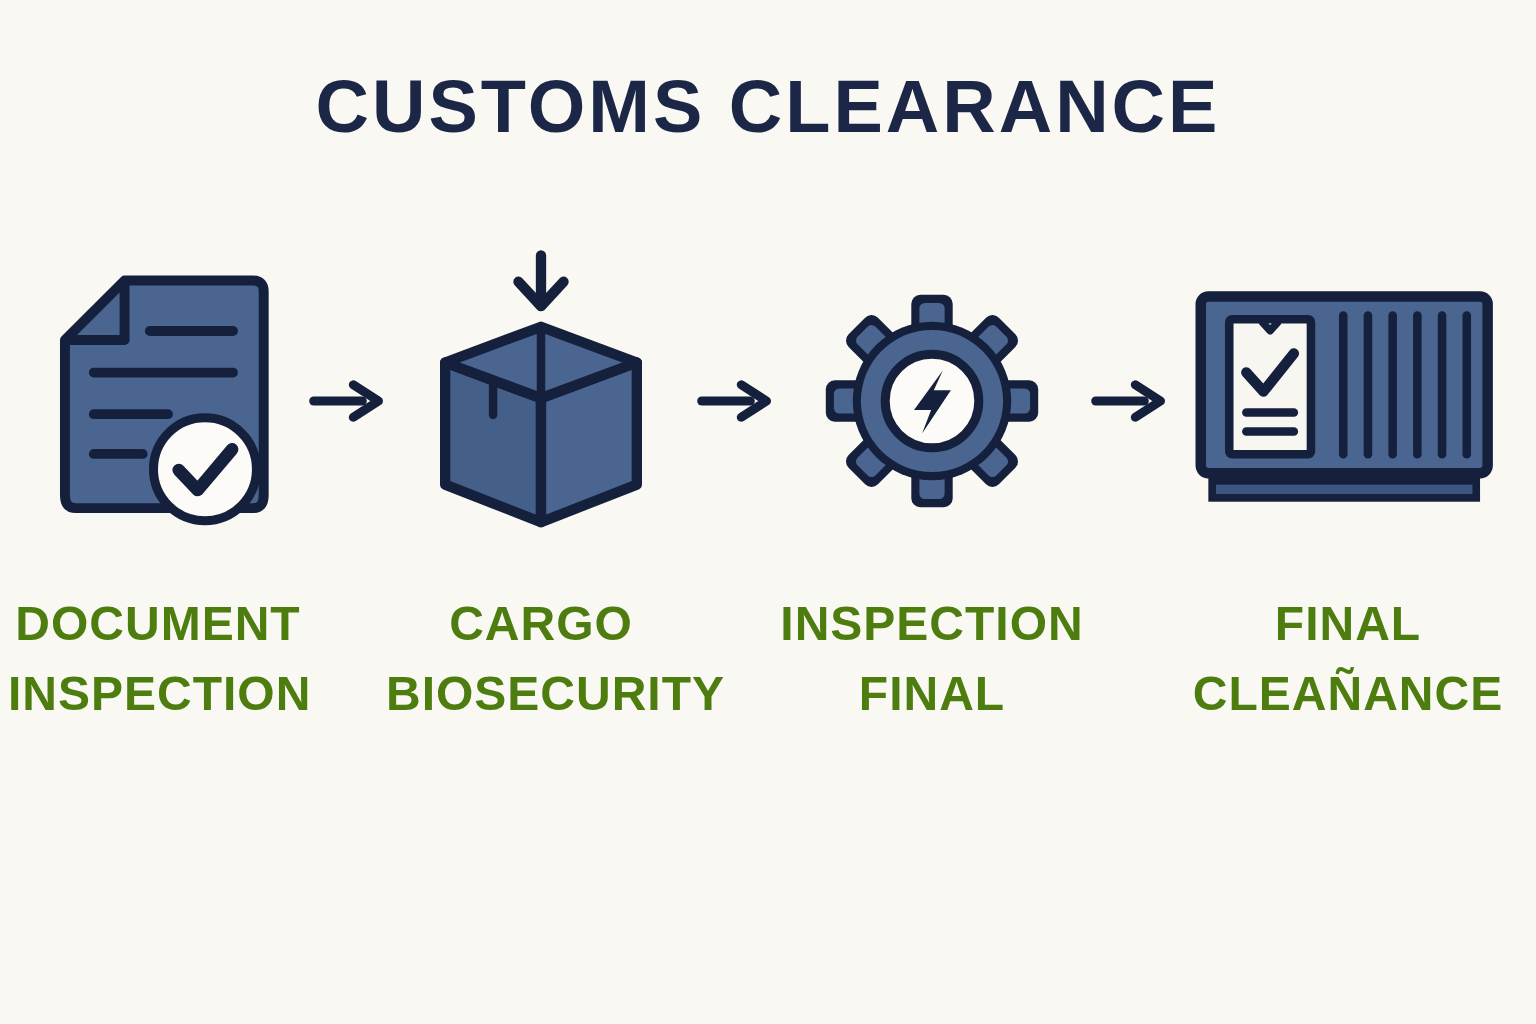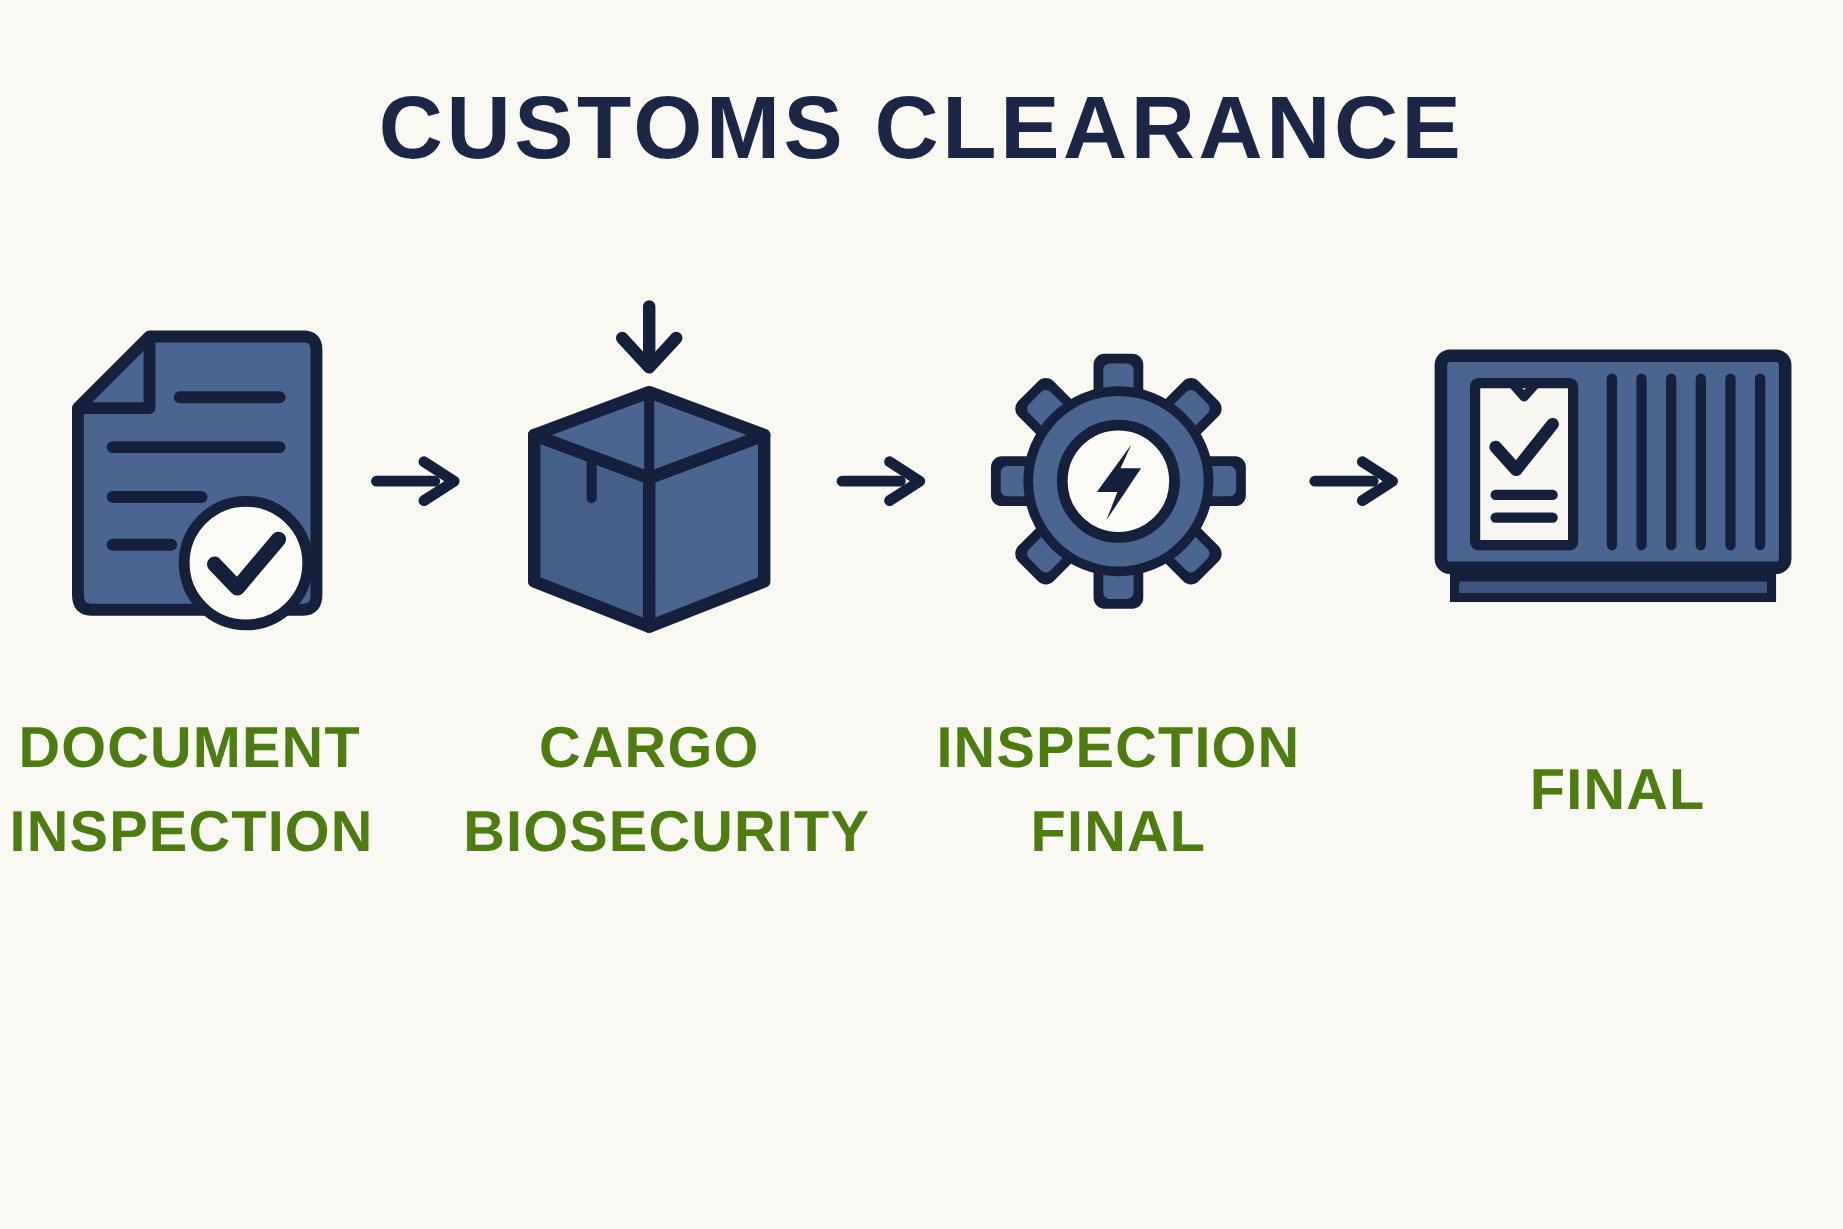--- a/index.html
+++ b/index.html
@@ -178,17 +178,18 @@
     <div class="label-cell">
       <div class="step-label">
         <span>INSPECTION</span><br>
         <span>FINAL</span>
       </div>
     </div>
     <div></div>
     <div class="label-cell">
       <div class="step-label">
         <span>FINAL</span><br>
+        <span>CLEAÑANCE</span>
       </div>
     </div>
 
   </div>
 </div>
 
 </body></html>

